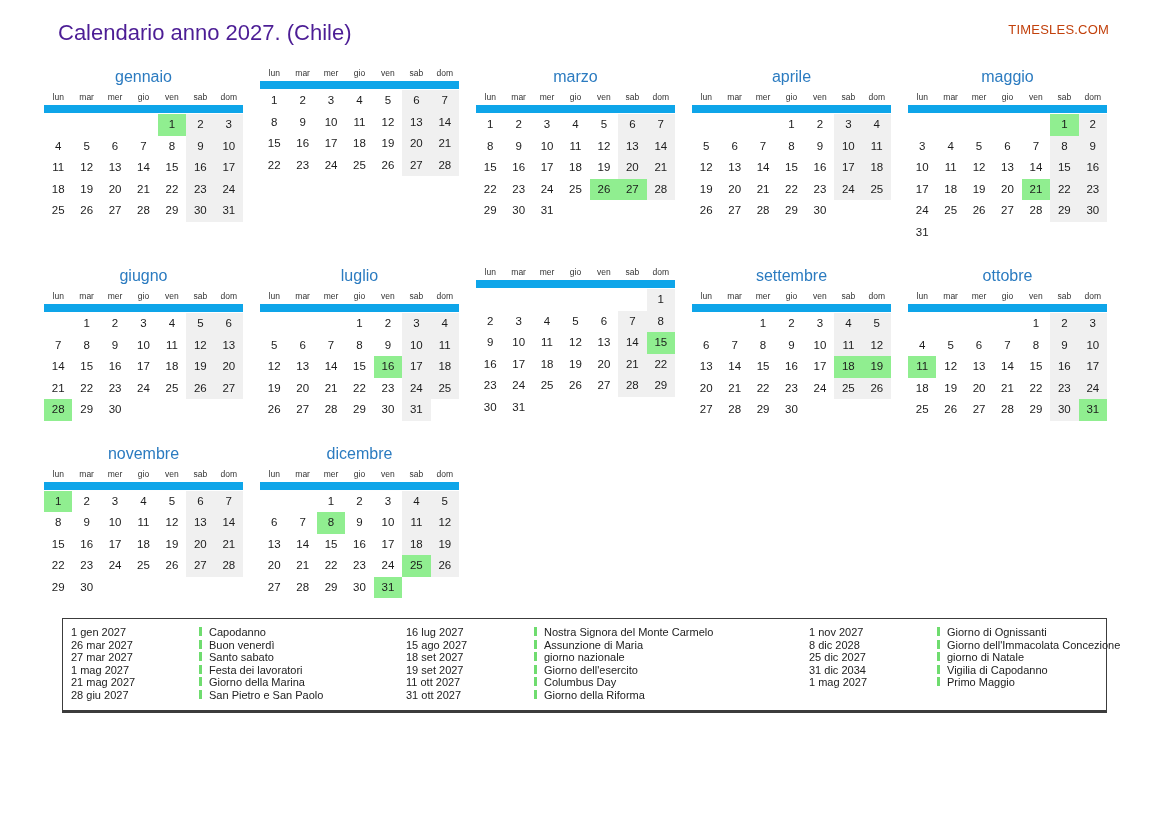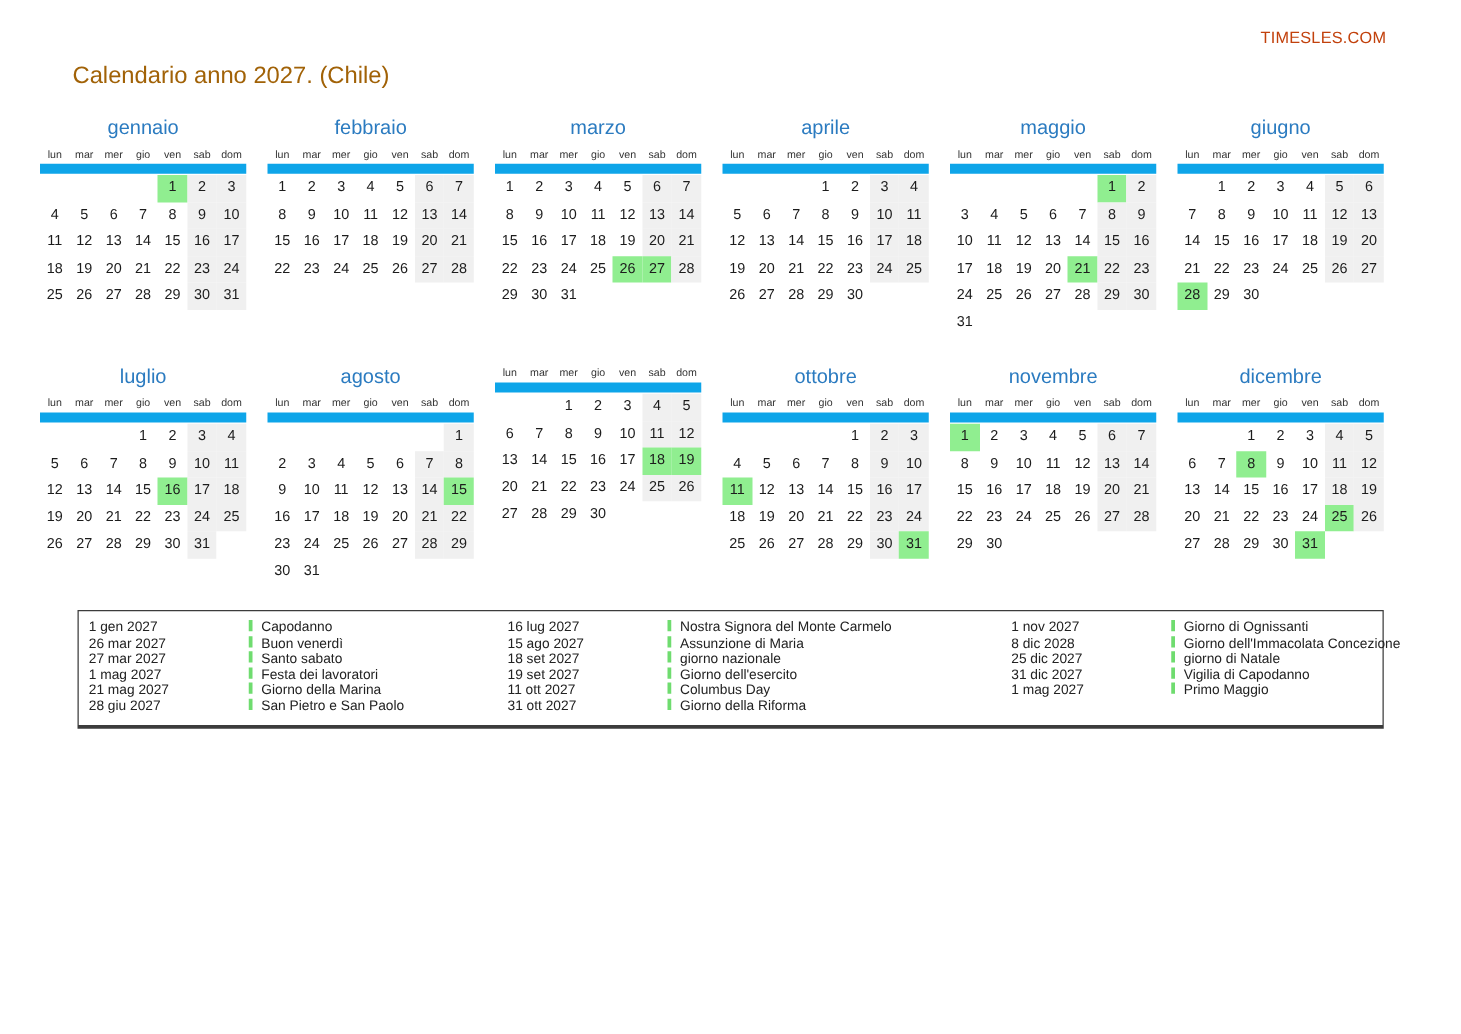--- a/index.html
+++ b/index.html
@@ -2,24 +2,24 @@
 <html><head>
 <meta charset="utf-8">
 <style>
   html,body{margin:0;padding:0;}
   body{
     width:1169px;height:827px;background:#ffffff;
     font-family:"Liberation Sans", sans-serif;
     position:relative;overflow:hidden;
   }
   .topbar{display:flex;justify-content:space-between;align-items:flex-start;padding:20px 60px 0 58px;}
-  .page-title{font-size:19px;color:#a16207;margin-top:30px;}
+  .page-title{font-size:22px;color:#4c1d95;}
   .site-link{font-size:13px;color:#c2410c;text-decoration:none;letter-spacing:.2px;margin-top:2px;}
 
-  .months{display:grid;grid-template-columns:repeat(6,1fr);column-gap:17px;row-gap:24px;padding:22px 62px 0 32px;}
+  .months{display:grid;grid-template-columns:repeat(5,1fr);column-gap:17px;row-gap:24px;padding:22px 62px 0 44px;}
   .month{}
   .month-title{text-align:center;color:#2b7bc0;font-size:16px;margin-bottom:6px;}
   .weekday-row{display:grid;grid-template-columns:repeat(7,1fr);border-bottom:8px solid #0ea5e9;padding-bottom:3px;}
   .wd{text-align:center;font-size:8.5px;color:#333333;}
   .weeks{display:grid;grid-template-columns:repeat(7,1fr);margin-top:1px;}
   .cell{height:21.5px;line-height:21.5px;text-align:center;font-size:11.5px;color:#1c1c1c;}
   .cell.weekend{background:#f0f0f0;}
   .cell.holiday{background:#90ee90;}
 
   .legend{
@@ -84,21 +84,20 @@
         <span class="cell">25</span>
         <span class="cell">26</span>
         <span class="cell">27</span>
         <span class="cell">28</span>
         <span class="cell">29</span>
         <span class="cell weekend">30</span>
         <span class="cell weekend">31</span>
       </div>
     </div>
     <div class="month">
-      <div class="month-title">febbraio</div>
       <div class="weekday-row">
         <span class="wd">lun</span>
         <span class="wd">mar</span>
         <span class="wd">mer</span>
         <span class="wd">gio</span>
         <span class="wd">ven</span>
         <span class="wd">sab</span>
         <span class="wd">dom</span>
       </div>
       <div class="weeks">
@@ -378,21 +377,20 @@
         <span class="cell">26</span>
         <span class="cell">27</span>
         <span class="cell">28</span>
         <span class="cell">29</span>
         <span class="cell">30</span>
         <span class="cell weekend">31</span>
         <span class="cell"></span>
       </div>
     </div>
     <div class="month">
-      <div class="month-title">agosto</div>
       <div class="weekday-row">
         <span class="wd">lun</span>
         <span class="wd">mar</span>
         <span class="wd">mer</span>
         <span class="wd">gio</span>
         <span class="wd">ven</span>
         <span class="wd">sab</span>
         <span class="wd">dom</span>
       </div>
       <div class="weeks">
@@ -434,20 +432,21 @@
         <span class="cell">30</span>
         <span class="cell">31</span>
         <span class="cell"></span>
         <span class="cell"></span>
         <span class="cell"></span>
         <span class="cell"></span>
         <span class="cell"></span>
       </div>
     </div>
     <div class="month">
+      <div class="month-title">settembre</div>
       <div class="weekday-row">
         <span class="wd">lun</span>
         <span class="wd">mar</span>
         <span class="wd">mer</span>
         <span class="wd">gio</span>
         <span class="wd">ven</span>
         <span class="wd">sab</span>
         <span class="wd">dom</span>
       </div>
       <div class="weeks">
@@ -666,18 +665,18 @@
       <span class="ldate">31 ott 2027</span>
       <span class="lname"><span class="lbar"></span>Giorno della Riforma</span>
     </div>
     <div class="legend-group">
       <span class="ldate">1 nov 2027</span>
       <span class="lname"><span class="lbar"></span>Giorno di Ognissanti</span>
       <span class="ldate">8 dic 2028</span>
       <span class="lname"><span class="lbar"></span>Giorno dell'Immacolata Concezione</span>
       <span class="ldate">25 dic 2027</span>
       <span class="lname"><span class="lbar"></span>giorno di Natale</span>
-      <span class="ldate">31 dic 2027</span>
+      <span class="ldate">31 dic 2034</span>
       <span class="lname"><span class="lbar"></span>Vigilia di Capodanno</span>
       <span class="ldate">1 mag 2027</span>
       <span class="lname"><span class="lbar"></span>Primo Maggio</span>
     </div>
   </div>
 
 </body></html>

